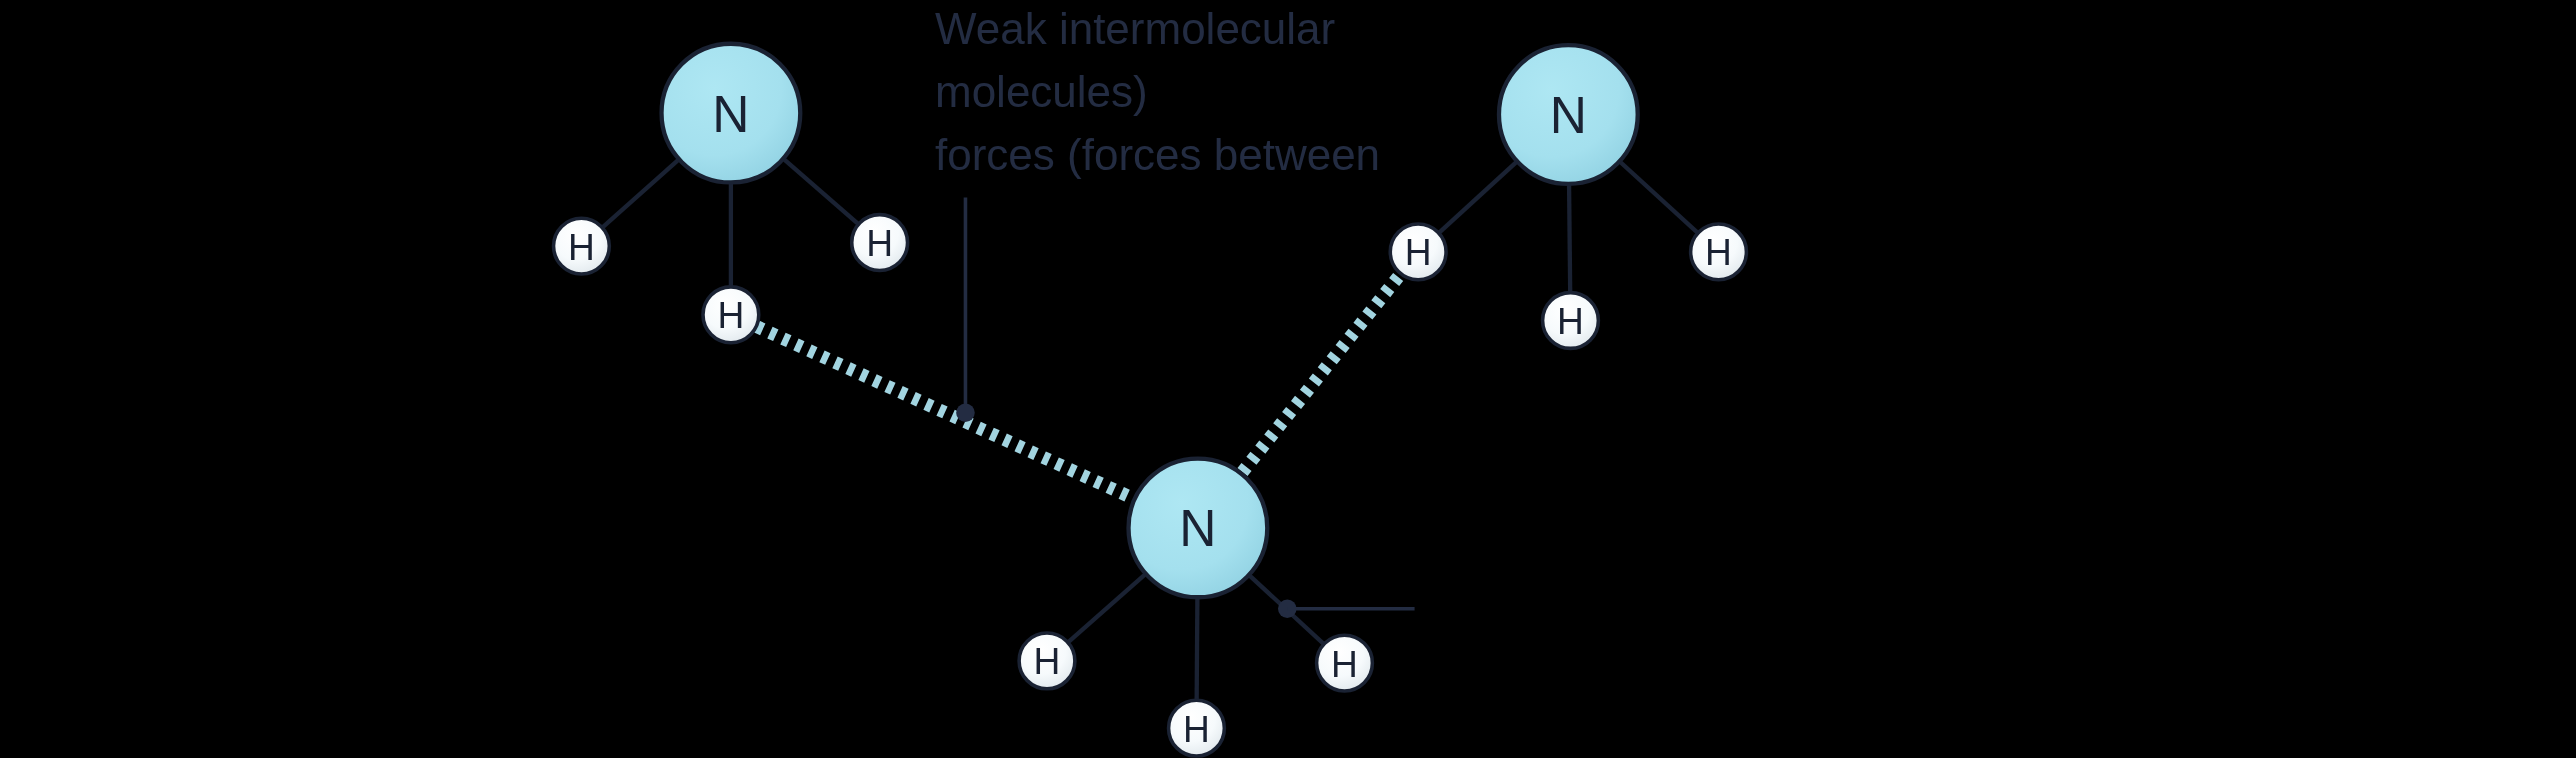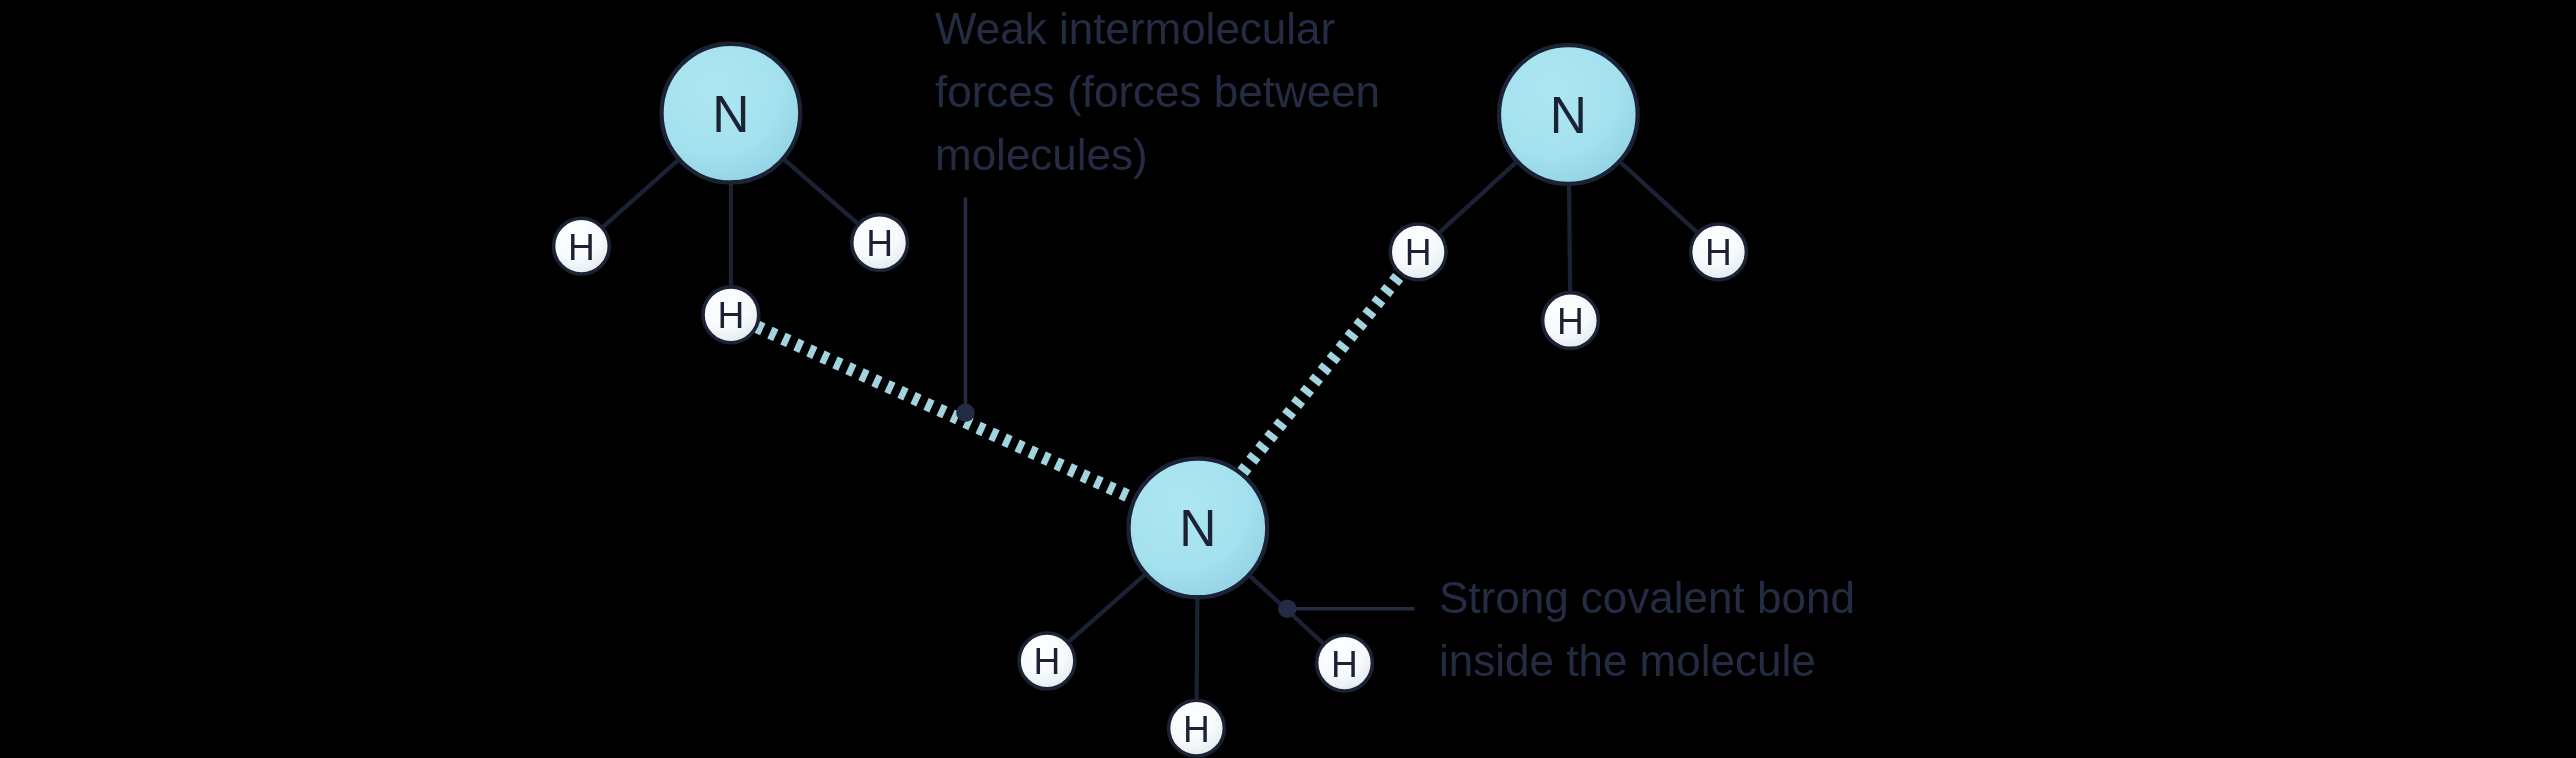--- a/index.html
+++ b/index.html
@@ -160,23 +160,19 @@
 
     <line class="ann-line" x1="1350" y1="276" x2="1350" y2="575"></line>
     <circle class="ann-dot" cx="1350" cy="577" r="13"></circle>
 
     <circle class="ann-dot" cx="1800" cy="851" r="13"></circle>
     <line class="ann-line" x1="1800" y1="851" x2="1978" y2="851"></line>
   </svg>
 
   <div class="label label-weak">
     <div>Weak intermolecular</div>
+    <div>molecules)</div>
     <div>forces (forces between</div>
-    <div>molecules)</div>
   </div>
 
-  <div class="label label-strong">
-    <div>Strong covalent bond</div>
-    <div>inside the molecule</div>
-  </div>
 
 </div>
 
 
 </body></html>

